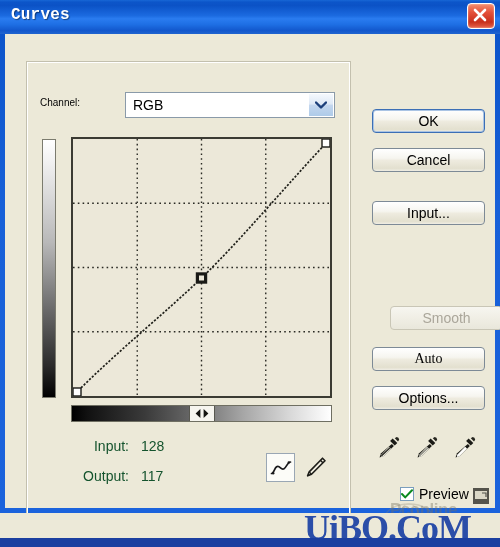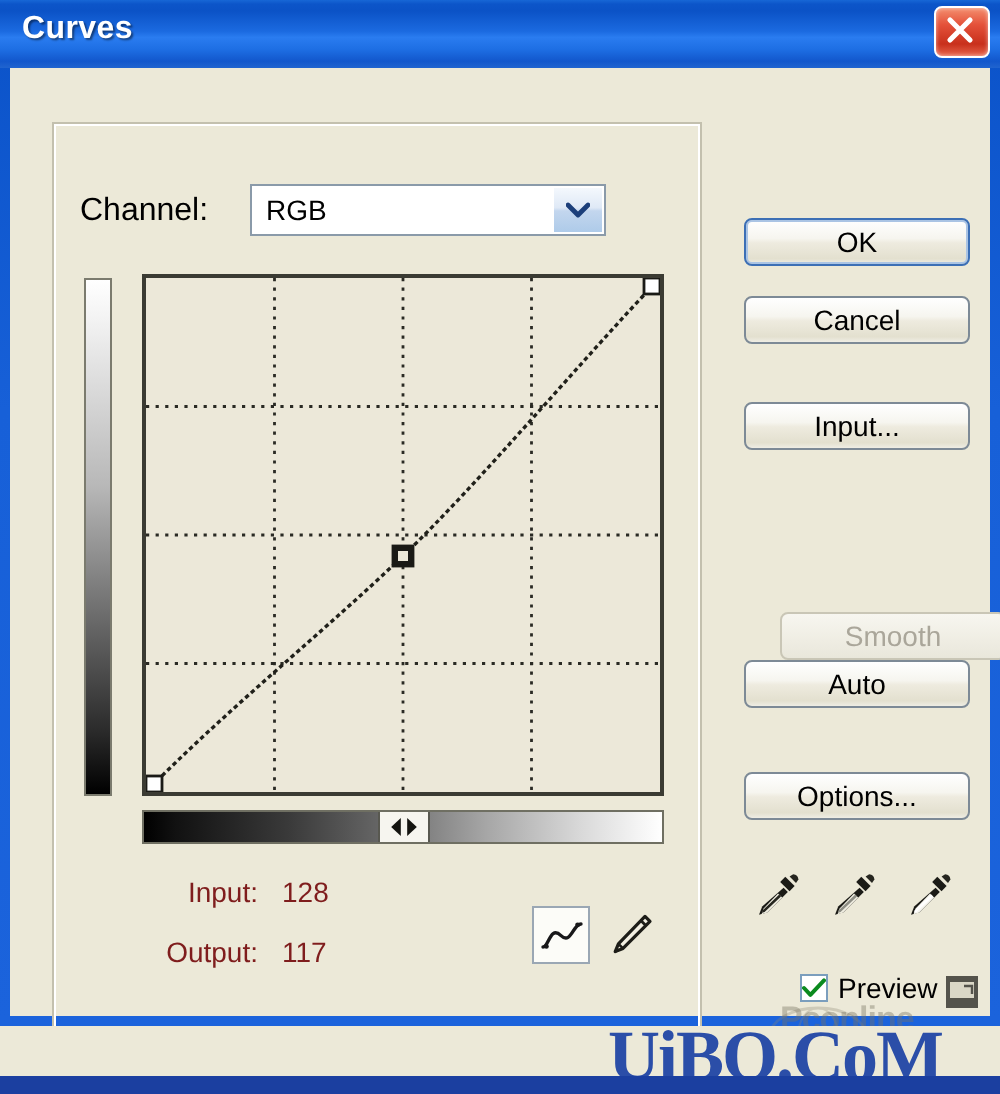--- a/index.html
+++ b/index.html
@@ -43,21 +43,21 @@
   }
   #title-text {
     position: absolute;
     left: 11px;
     top: 6px;
     color: #ffffff;
     font-size: 16px;
     font-weight: bold;
     letter-spacing: 0.2px;
     text-shadow: 1px 1px 1px rgba(0,0,0,0.45);
-    font-family: Liberation Sans, sans-serif;
+    font-family: Liberation Mono, monospace;
   }
   #close-button {
     position: absolute;
     right: 5px;
     top: 3px;
     width: 26px;
     height: 24px;
     border-radius: 4px;
     border: 1px solid #ffffff;
     background: linear-gradient(180deg,#f48e6e 0%, #e4513a 35%, #c8301c 75%, #e6634a 100%);
@@ -101,28 +101,28 @@
   #channel-row {
     position: absolute;
     left: 35px;
     top: 58px;
     width: 300px;
     height: 28px;
   }
   #channel-label {
     position: absolute;
     left: 0; top: 5px;
-    font-size: 16px;
+    font-size: 10px;
     color: #000;
   }
   #channel-select {
     position: absolute;
     left: 85px;
     top: 0;
-    width: 178px;
+    width: 210px;
     height: 26px;
     background: #ffffff;
     border: 1px solid #8a9aa9;
     box-sizing: border-box;
     cursor: pointer;
   }
   #channel-value {
     position: absolute;
     left: 7px;
     top: 4px;
@@ -196,21 +196,21 @@
     justify-content: center;
     cursor: pointer;
   }
 
   
   #io-block {
     position: absolute;
     left: 46px;
     top: 404px;
     font-size: 14px;
-    color: #7f1d1d;
+    color: #14532d;
   }
   .io-row { height: 30px; white-space: nowrap; }
   .io-label {
     display: inline-block;
     width: 78px;
     text-align: right;
   }
   .io-value {
     display: inline-block;
     width: 50px;
@@ -268,21 +268,21 @@
     color: #aaa69a;
     border-color: #c9c6b6;
     background: linear-gradient(180deg,#f7f6f0 0%,#efedE3 60%,#e9e7db 100%);
     cursor: default;
   }
   #btn-ok     { top: 75px; }
   #btn-cancel { top: 114px; }
   #btn-load   { top: 167px; }
   #btn-save   { top: 206px; }
   #btn-smooth { top: 272px; margin-left: 18px; }
-  #btn-auto   { top: 296px; }
+  #btn-auto   { top: 313px; font-family: Liberation Serif, serif; }
   #btn-options{ top: 352px; }
 
   
   #droppers {
     position: absolute;
     left: 367px;
     top: 398px;
     width: 113px;
     height: 32px;
   }

